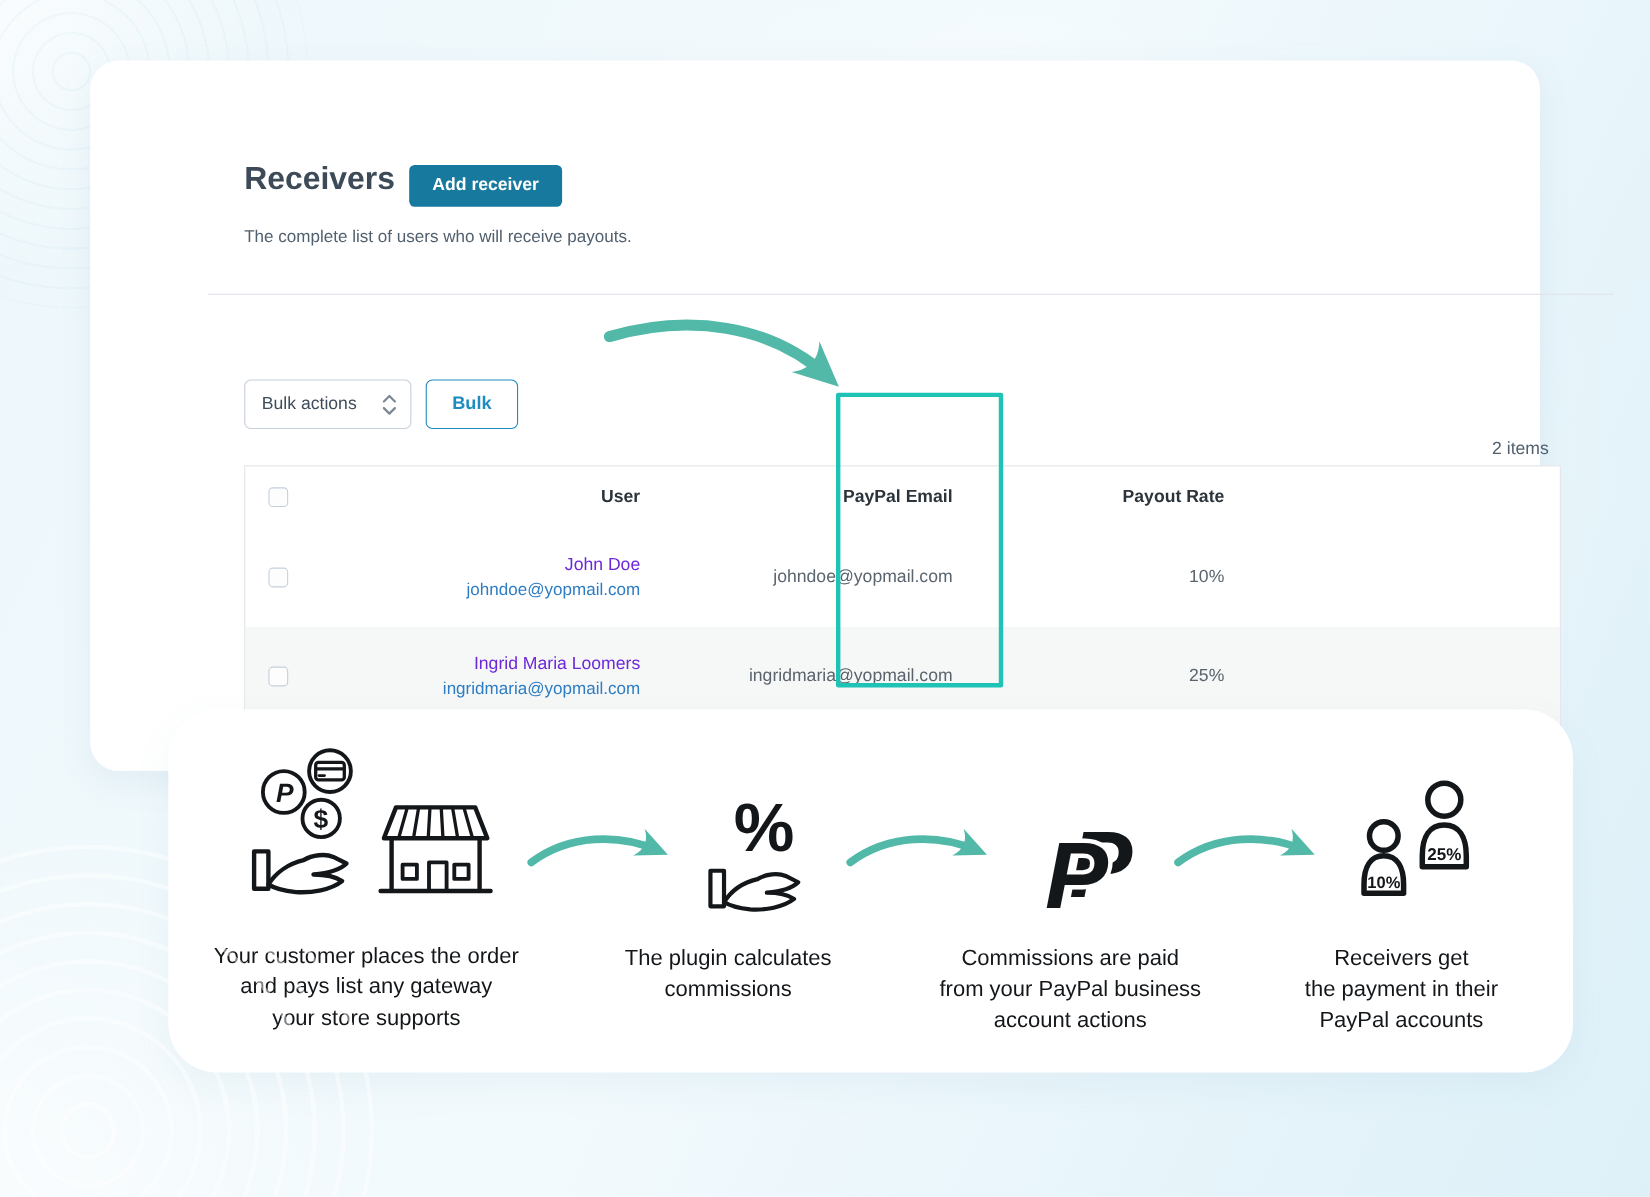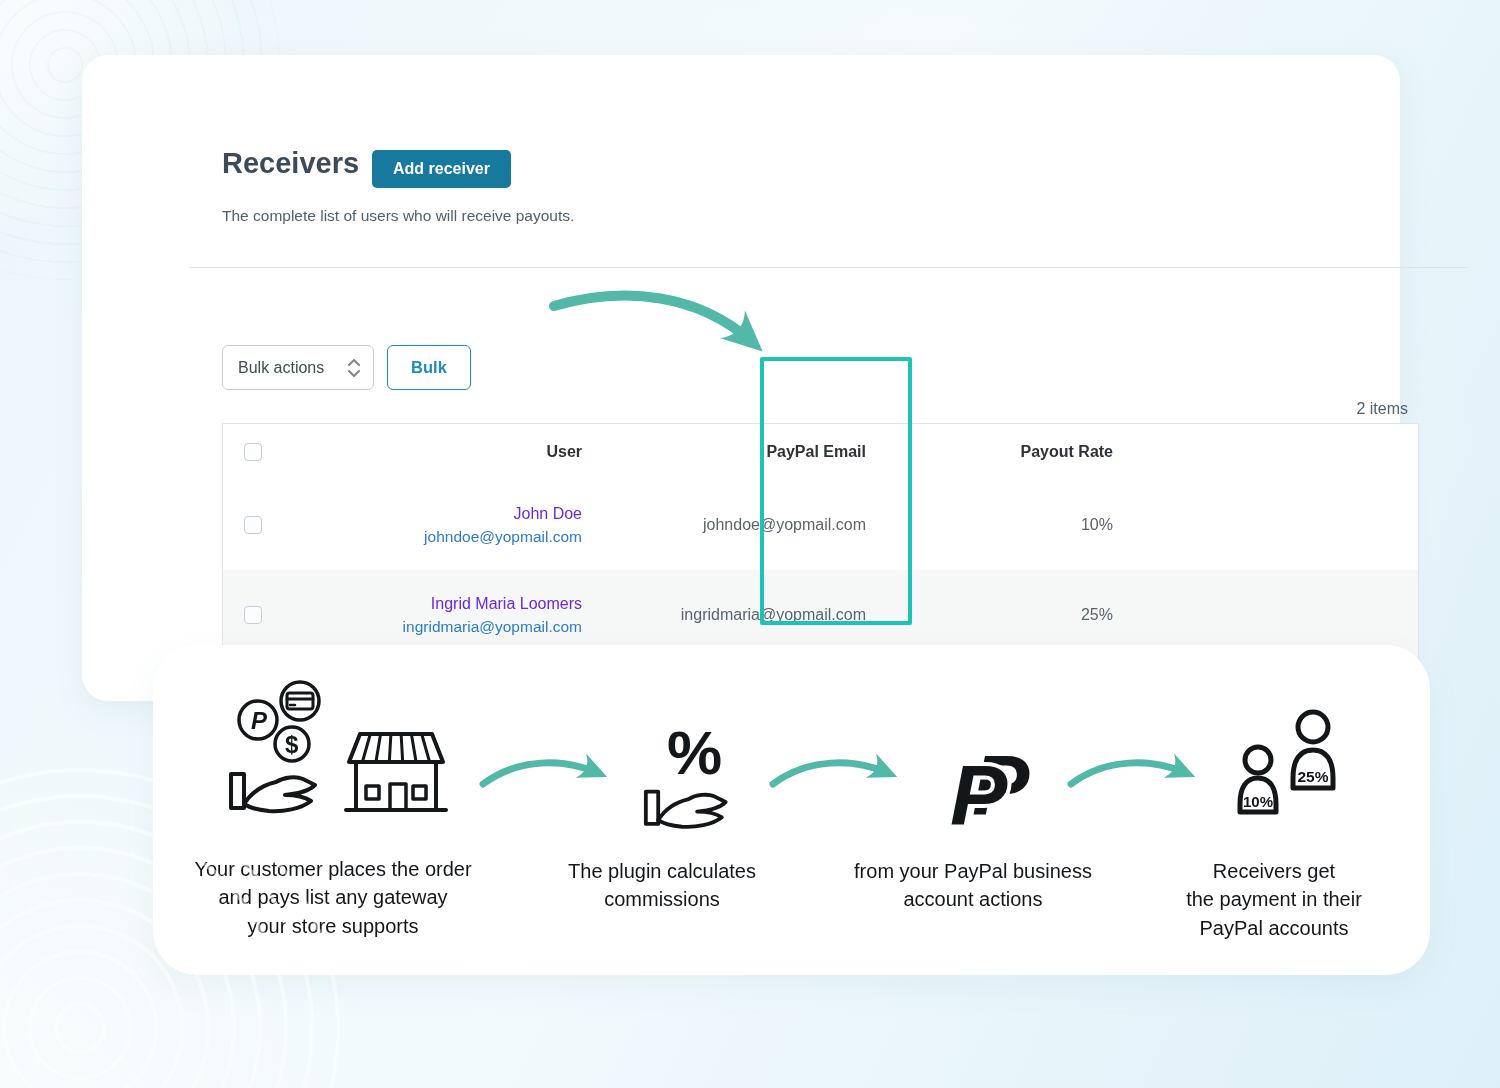--- a/index.html
+++ b/index.html
@@ -205,20 +205,21 @@
   <div class="caption" style="left:10px;top:210px;width:340px">
     <div>Your customer places the order</div>
       <div>and pays list any gateway</div>
       <div>your store supports</div>
   </div>
   <div class="caption" style="left:379px;top:212px;width:260px">
     <div>The plugin calculates</div>
       <div>commissions</div>
   </div>
   <div class="caption" style="left:680px;top:212px;width:280px">
+    <div>Commissions are paid</div>
       <div>from your PayPal business</div>
       <div>account actions</div>
   </div>
   <div class="caption" style="left:1001px;top:212px;width:240px">
     <div>Receivers get</div>
       <div>the payment in their</div>
       <div>PayPal accounts</div>
   </div>
 </div>
 

